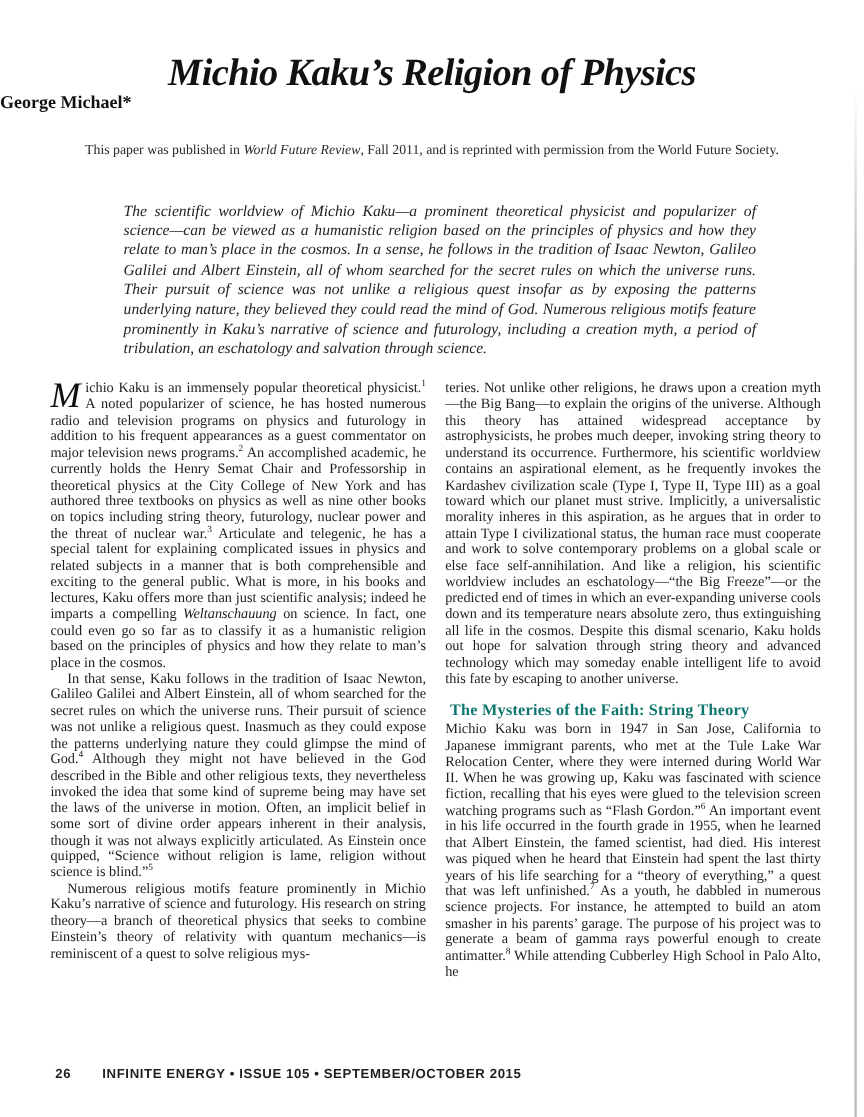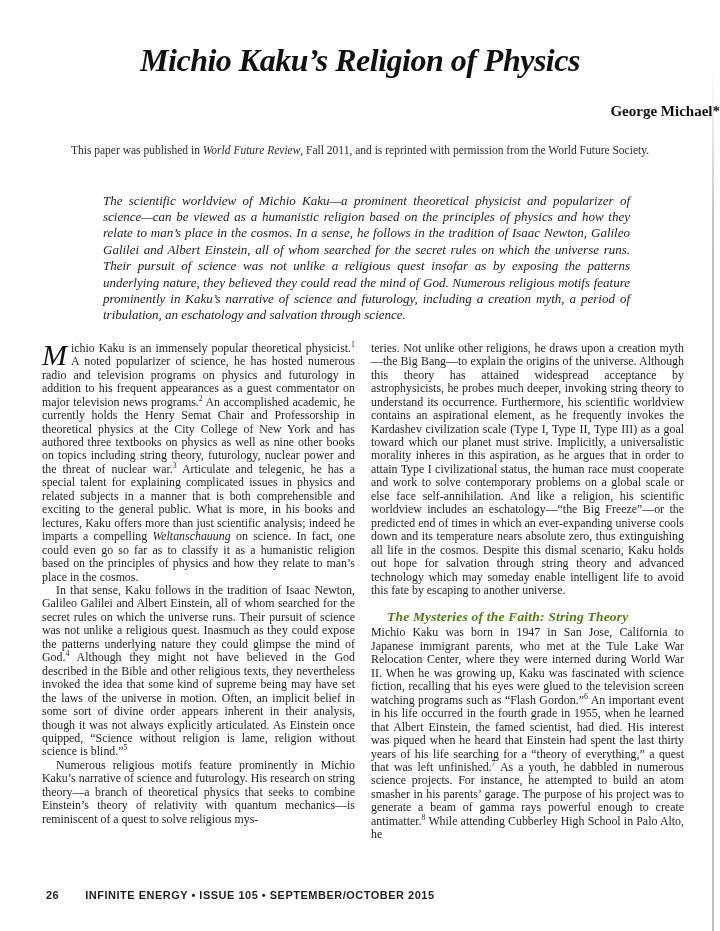--- a/index.html
+++ b/index.html
@@ -20,22 +20,21 @@
     margin:44px 30px 0 30px;
     text-align:center;
     font-style:italic;
     font-weight:600;
     font-size:32px;
     line-height:1.05;
     letter-spacing:-0.5px;
     color:#111;
   }
   .author{
-    margin-top:25px;
-    text-align:right;
+    text-align:left;
     font-weight:bold;
     font-size:15px;
     color:#111;
     font-family:Liberation Serif, serif;
   }
   .pubnote{
     margin-top:24px;
     text-align:center;
     font-size:11.5px;
     color:#2a2a2a;
@@ -75,26 +74,25 @@
   .dropcap{
     float:left;
     font-size:30px;
     line-height:24px;
     font-style:italic;
     font-weight:500;
     padding:1px 4px 0 0;
     color:#111;
   }
   .section-heading{
-    margin:12px 0 1px 16px;
+    margin:12px 0 1px 4px;
     font-size:13.5px;
     font-weight:bold;
-    font-style:italic;
     letter-spacing:0.2px;
-    color:#4d7c0f;
+    color:#0f766e;
   }
   .footer{
     position:absolute;
     left:46px;
     top:889px;
     display:flex;
     align-items:flex-end;
     font-family:"Liberation Sans", sans-serif;
     font-weight:bold;
     font-size:11px;

